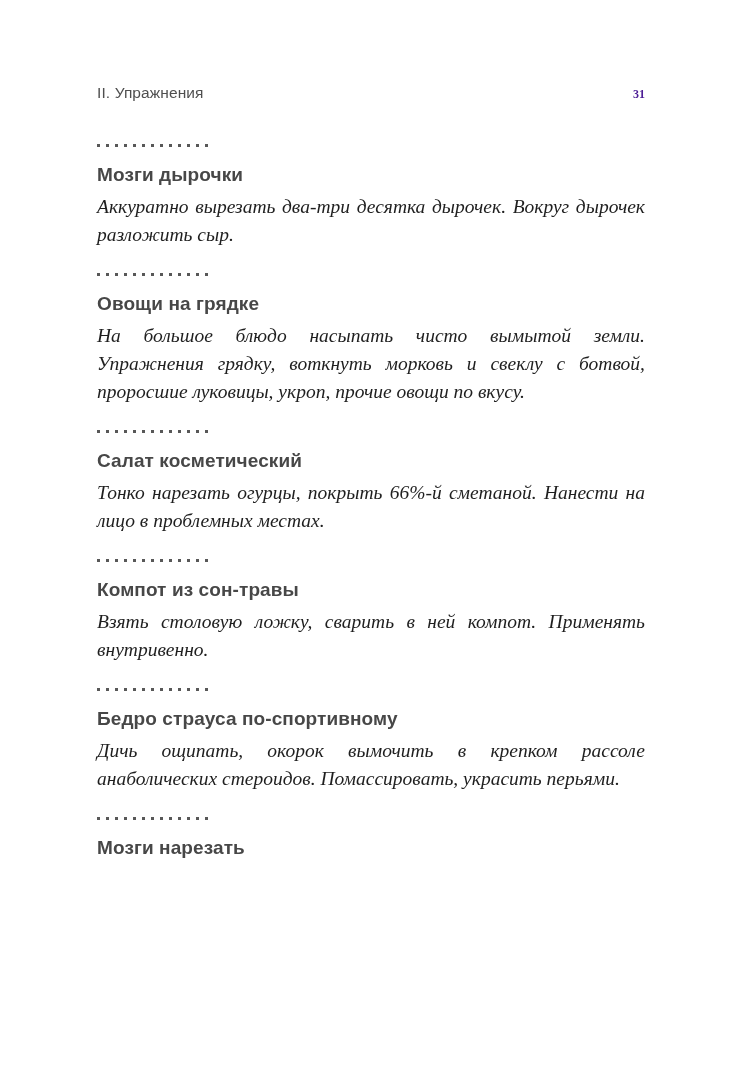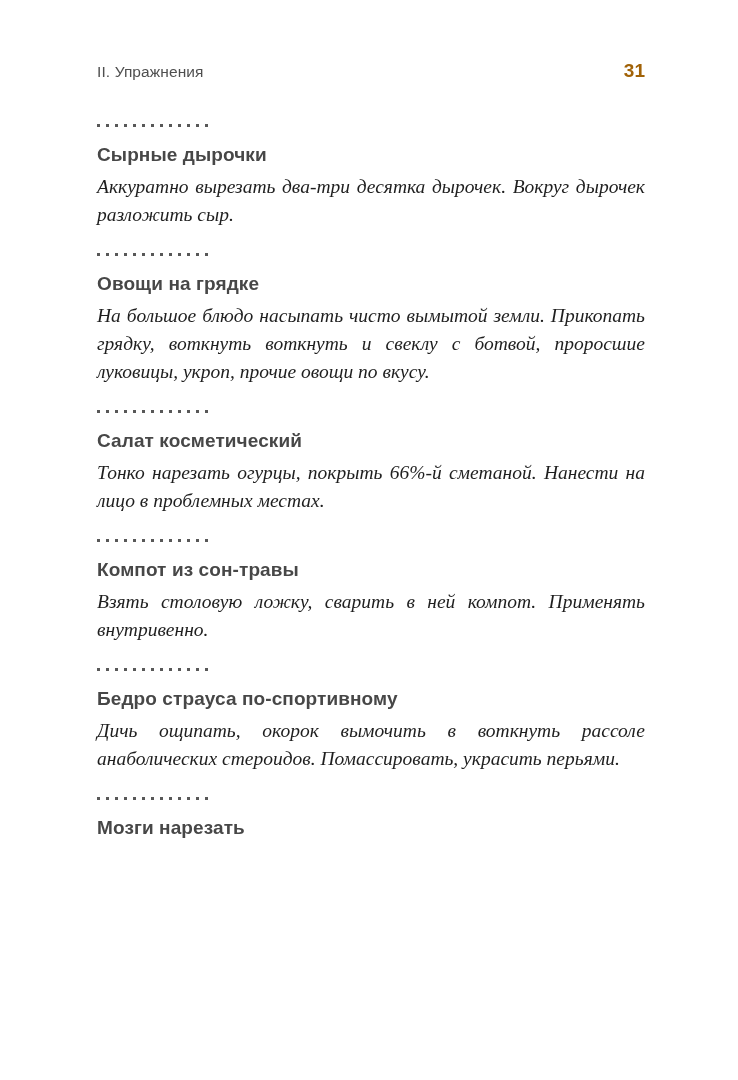--- a/index.html
+++ b/index.html
@@ -8,38 +8,39 @@
     --header-text:#4f4f4f;
     --dots:#585858;
     --page-bg:#ffffff;
   }
   *{margin:0;padding:0;box-sizing:border-box;}
   html,body{background:#fff;}
   body{width:738px;height:1080px;overflow:hidden;}
   .page{
     width:738px;height:1080px;
     background:var(--page-bg);
-    padding:60px 93px 0 97px;
+    padding:84px 93px 0 97px;
   }
   .header{
     display:flex;
     justify-content:space-between;
     align-items:baseline;
     margin-bottom:42px;
     font-family:"Liberation Sans", sans-serif;
   }
   .running-title{
     font-size:15.5px;
     color:var(--header-text);
     letter-spacing:0.1px;
   }
   .page-number{
-    font-size:19px;
+    font-size:12px;
     font-weight:700;
-    color:#a16207;
+    color:#4c1d95;
+    font-family:Liberation Serif, serif;
   }
   .recipe{display:block;}
   .dots{
     width:112px;
     height:3px;
     margin-bottom:16px;
     background:repeating-linear-gradient(to right, var(--dots) 0 3px, transparent 3px 9px);
   }
   .recipe-title{
     font-family:"Liberation Sans", sans-serif;
@@ -67,46 +68,46 @@
 
 <div class="page">
 
   <div class="header">
     <span class="running-title">II. Упражнения</span>
     <span class="page-number">31</span>
   </div>
 
   <section class="recipe">
     <div class="dots"></div>
-    <h2 class="recipe-title">Сырные дырочки</h2>
+    <h2 class="recipe-title">Мозги дырочки</h2>
     <p class="recipe-body">Аккуратно вырезать два-три десятка дырочек. Вокруг дырочек разложить сыр.</p>
   </section>
 
   <section class="recipe">
     <div class="dots"></div>
     <h2 class="recipe-title">Овощи на грядке</h2>
-    <p class="recipe-body">На большое блюдо насыпать чисто вымытой земли. Прикопать грядку, воткнуть воткнуть и свеклу с ботвой, проросшие луковицы, укроп, прочие овощи по вкусу.</p>
+    <p class="recipe-body">На большое блюдо насыпать чисто вымытой земли. Упражнения грядку, воткнуть морковь и свеклу с ботвой, проросшие луковицы, укроп, прочие овощи по вкусу.</p>
   </section>
 
   <section class="recipe">
     <div class="dots"></div>
     <h2 class="recipe-title">Салат косметический</h2>
     <p class="recipe-body">Тонко нарезать огурцы, покрыть 66%-й сметаной. Нанести на лицо в проблемных местах.</p>
   </section>
 
   <section class="recipe">
     <div class="dots"></div>
     <h2 class="recipe-title">Компот из сон-травы</h2>
     <p class="recipe-body">Взять столовую ложку, сварить в ней компот. Применять внутривенно.</p>
   </section>
 
   <section class="recipe">
     <div class="dots"></div>
     <h2 class="recipe-title">Бедро страуса по-спортивному</h2>
-    <p class="recipe-body">Дичь ощипать, окорок вымочить в воткнуть рассоле анаболических стероидов. Помассировать, украсить перьями.</p>
+    <p class="recipe-body">Дичь ощипать, окорок вымочить в крепком рассоле анаболических стероидов. Помассировать, украсить перьями.</p>
   </section>
 
   <section class="recipe">
     <div class="dots"></div>
     <h2 class="recipe-title">Мозги нарезать</h2>
   </section>
 
 </div>
 
 </body></html>

